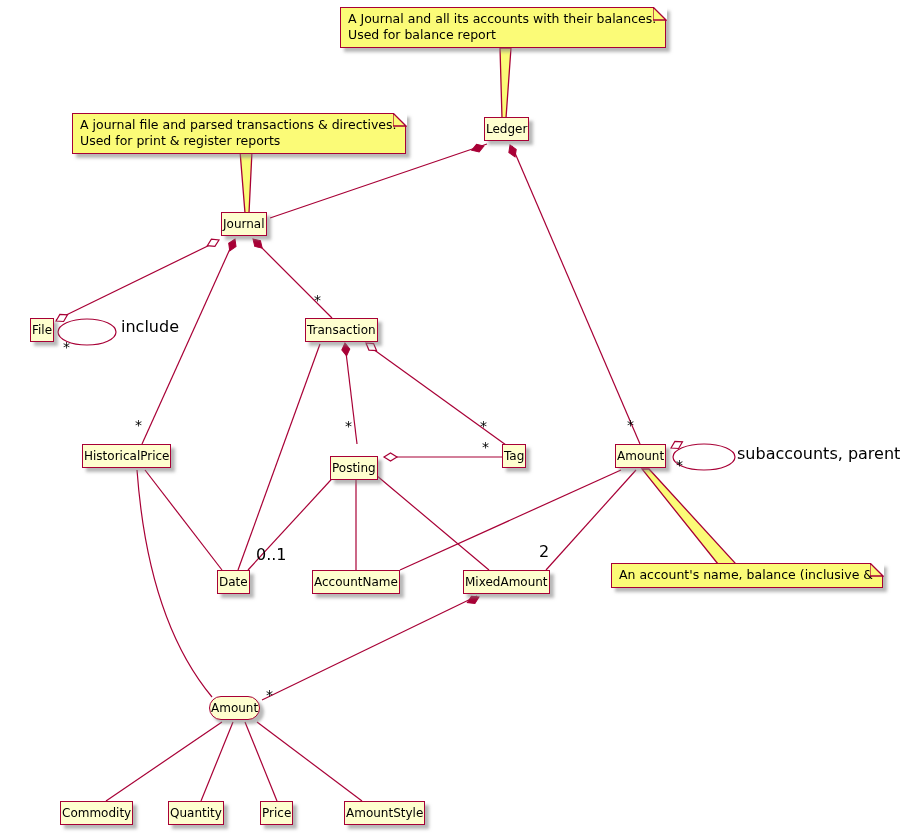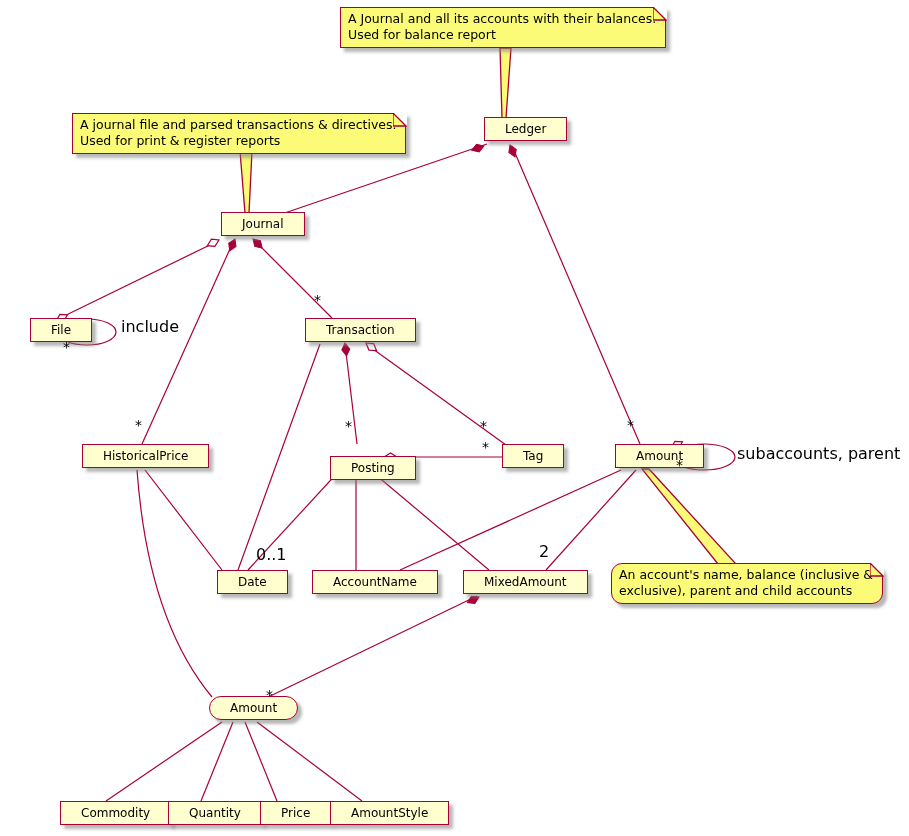--- a/index.html
+++ b/index.html
@@ -3,21 +3,21 @@
 <meta charset="utf-8">
 <style>
   html,body { margin:0; padding:0; background:#ffffff; }
   body { font-family:"DejaVu Sans","Liberation Sans",sans-serif; color:#000; }
   .canvas { position:relative; width:909px; height:836px; background:#ffffff; overflow:hidden; }
   svg.edges { position:absolute; left:0; top:0; z-index:1; }
   .cls {
     position:absolute; z-index:2;
     background:#FEFECE; border:1.5px solid #A80036;
     box-shadow:4px 4px 3px rgba(125,125,125,0.55);
-    font-size:12px; line-height:16px; padding:3px 20px;
+    font-size:12px; line-height:16px; padding:3px 1px;
     white-space:nowrap; color:#000;
   }
   .note {
     position:absolute; z-index:3;
     background:#FBFB77; border:1.5px solid #A80036;
     box-shadow:4px 4px 3px rgba(125,125,125,0.55);
     font-size:12.5px; line-height:16px; padding:3px 9px 4px 7px;
     white-space:nowrap; color:#000;
   }
   .fold { position:absolute; top:-1.5px; right:-1.5px; }
@@ -109,47 +109,46 @@
   <div class="cls" style="left:330px;top:444px;margin-top:12px;">Posting</div>
   <div class="cls" style="left:502px;top:444px;">Tag</div>
   <div class="cls" style="left:615px;top:444px;">Amount</div>
   <div class="cls" style="left:217px;top:570px;">Date</div>
   <div class="cls" style="left:312px;top:570px;">AccountName</div>
   <div class="cls" style="left:463px;top:570px;">MixedAmount</div>
   <div class="cls" style="left:209px;top:696px;border-radius:12px;">Amount</div>
   <div class="cls" style="left:60px;top:801px;">Commodity</div>
   <div class="cls" style="left:168px;top:801px;">Quantity</div>
   <div class="cls" style="left:260px;top:801px;">Price</div>
-  <div class="cls" style="left:330px;top:801px;">AmountStyle</div>
+  <div class="cls" style="left:344px;top:801px;">AmountStyle</div>
 
   <div class="note" style="left:340px;top:7px;">
     <svg class="fold" width="14" height="14">
       <polygon points="0,0 14,0 14,14" fill="#ffffff"></polygon>
       <polygon points="0,0 13,13 0,13" fill="#FBFB77" stroke="#A80036" stroke-width="1.3"></polygon>
     </svg>
     <div>A Journal and all its accounts with their balances.</div>
     <div>Used for balance report</div>
   </div>
 
   <div class="note" style="left:72px;top:113px;">
     <svg class="fold" width="14" height="14">
       <polygon points="0,0 14,0 14,14" fill="#ffffff"></polygon>
       <polygon points="0,0 13,13 0,13" fill="#FBFB77" stroke="#A80036" stroke-width="1.3"></polygon>
     </svg>
     <div>A journal file and parsed transactions &amp; directives.</div>
     <div>Used for print &amp; register reports</div>
   </div>
 
-  <div class="note" style="left:611px;top:563px;border-radius:11px;">
+  <div class="note" style="left:611px;top:563px;">
     <svg class="fold" width="14" height="14">
       <polygon points="0,0 14,0 14,14" fill="#ffffff"></polygon>
       <polygon points="0,0 13,13 0,13" fill="#FBFB77" stroke="#A80036" stroke-width="1.3"></polygon>
     </svg>
     <div>An account's name, balance (inclusive &amp;</div>
-    <div>exclusive), parent and child accounts</div>
   </div>
 
   <div class="elbl" style="left:121px;top:320px;">include</div>
   <div class="elbl mult" style="left:63px;top:340px;">*</div>
   <div class="elbl mult" style="left:314px;top:293px;">*</div>
   <div class="elbl mult" style="left:135px;top:418px;">*</div>
   <div class="elbl mult" style="left:345px;top:419px;">*</div>
   <div class="elbl mult" style="left:480px;top:419px;">*</div>
   <div class="elbl mult" style="left:482px;top:440px;">*</div>
   <div class="elbl mult" style="left:627px;top:418px;">*</div>

